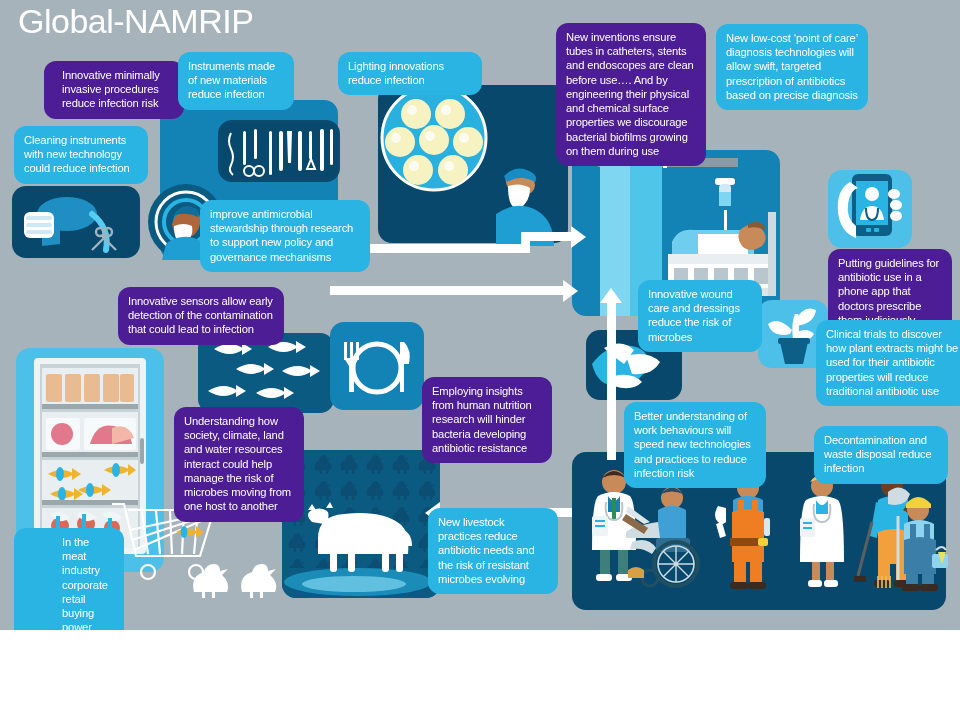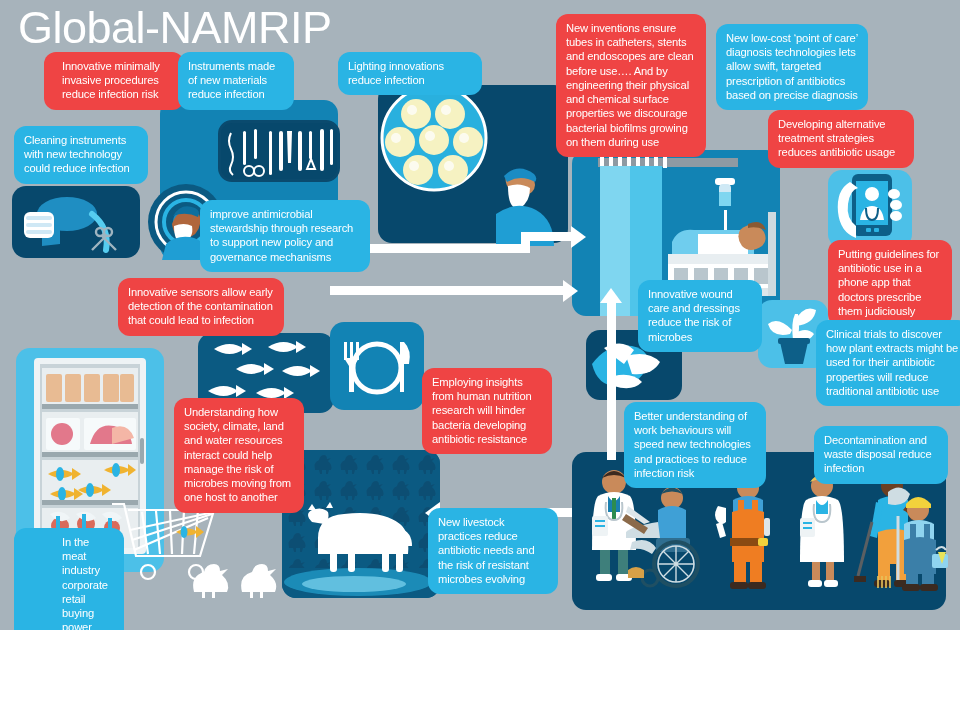--- a/index.html
+++ b/index.html
@@ -16,37 +16,37 @@
   }
   
   #canvas{
     position:absolute;left:0;top:0;width:960px;height:630px;
     background:#a7b3bb;
     overflow:hidden;
   }
   
   .title{
     position:absolute;left:18px;top:2px;
-    font-size:45px;color:#ffffff;letter-spacing:-.5px;
+    font-size:34px;color:#ffffff;letter-spacing:-.5px;
     font-family:"Liberation Sans", sans-serif;
     font-weight:400;
   }
   
   .bub{
     position:absolute;
     border-radius:12px;
     color:#ffffff;
     font-size:11.2px;
     line-height:1.27;
     padding:7px 10px 8px 10px;
     box-sizing:border-box;
     font-family:"Liberation Sans", sans-serif;
     letter-spacing:-.15px;
   }
-  .dark{background:#ef4444;}
+  .dark{background:#4c1d95;margin-top:9px;}
   .light{background:#2ab4e4;}
   
   .panel{position:absolute;border-radius:14px;box-sizing:border-box;overflow:hidden;}
   .p-mid{background:#1283b4;}
   .p-dark{background:#0b5a82;}
   .p-deep{background:#07486c;}
   .p-light{background:#4cc0e8;}
   
   .arw{position:absolute;background:#ffffff;}
   .ahead{position:absolute;width:0;height:0;}
@@ -514,22 +514,21 @@
     <div class="ahead up" style="left:600px;top:288px;"></div>
 
     <div class="arw" style="left:440px;top:508px;width:132px;height:9px;"></div>
     <div class="ahead left" style="left:425px;top:502px;"></div>
 
     <div class="bub dark" style="left:44px;top:52px;width:140px;padding-left:18px;">Innovative minimally invasive procedures reduce infection risk</div>
     <div class="bub light" style="left:14px;top:126px;width:134px;">Cleaning instruments with new technology could reduce infection</div>
     <div class="bub light" style="left:178px;top:52px;width:116px;">Instruments made of new materials reduce infection</div>
     <div class="bub light" style="left:338px;top:52px;width:144px;">Lighting innovations reduce infection</div>
     <div class="bub dark" style="left:556px;top:14px;width:150px;">New inventions ensure tubes in catheters, stents and endoscopes are clean before use…. And by engineering their physical and chemical surface properties we discourage bacterial biofilms growing on them during use</div>
-    <div class="bub light" style="left:716px;top:24px;width:152px;">New low-cost ‘point of care’ diagnosis technologies lets allow swift, targeted prescription of antibiotics based on precise diagnosis</div>
-    <div class="bub dark" style="left:768px;top:110px;width:146px;">Developing alternative treatment strategies reduces antibiotic usage</div>
+    <div class="bub light" style="left:716px;top:24px;width:152px;">New low-cost ‘point of care’ diagnosis technologies will allow swift, targeted prescription of antibiotics based on precise diagnosis</div>
     <div class="bub light" style="left:200px;top:200px;width:170px;">improve antimicrobial stewardship through research to support new policy and governance mechanisms</div>
     <div class="bub dark" style="left:828px;top:240px;width:124px;">Putting guidelines for antibiotic use in a phone app that doctors prescribe them judiciously</div>
     <div class="bub dark" style="left:118px;top:278px;width:166px;">Innovative sensors allow early detection of the contamination that could lead to infection</div>
     <div class="bub light" style="left:638px;top:280px;width:124px;">Innovative wound care and dressings reduce the risk of microbes</div>
     <div class="bub light" style="left:816px;top:320px;width:154px;">Clinical trials to discover how plant extracts might be used for their antibiotic properties will reduce traditional antibiotic use</div>
     <div class="bub dark" style="left:422px;top:368px;width:130px;">Employing insights from human nutrition research will hinder bacteria developing antibiotic resistance</div>
     <div class="bub dark" style="left:174px;top:398px;width:130px;">Understanding how society, climate, land and water resources interact could help manage the risk of microbes moving from one host to another</div>
     <div class="bub light" style="left:624px;top:402px;width:142px;">Better understanding of work behaviours will speed new technologies and practices to reduce infection risk</div>
     <div class="bub light" style="left:814px;top:426px;width:134px;">Decontamination and waste disposal reduce infection</div>
     <div class="bub light" style="left:428px;top:508px;width:130px;">New livestock practices reduce antibiotic needs and the risk of resistant microbes evolving</div>

